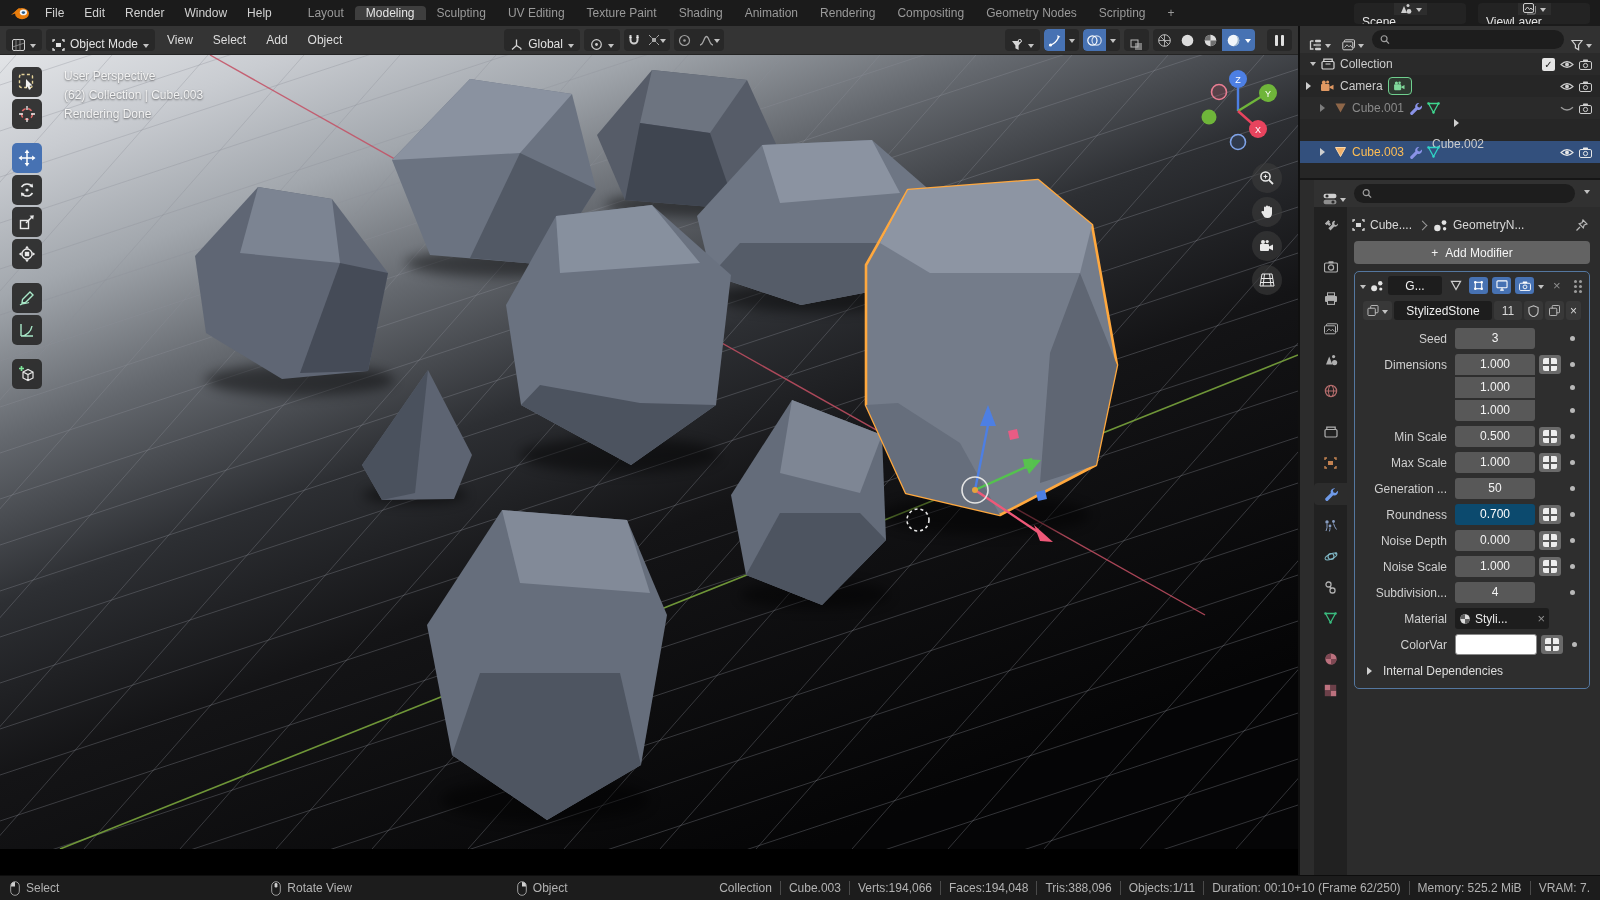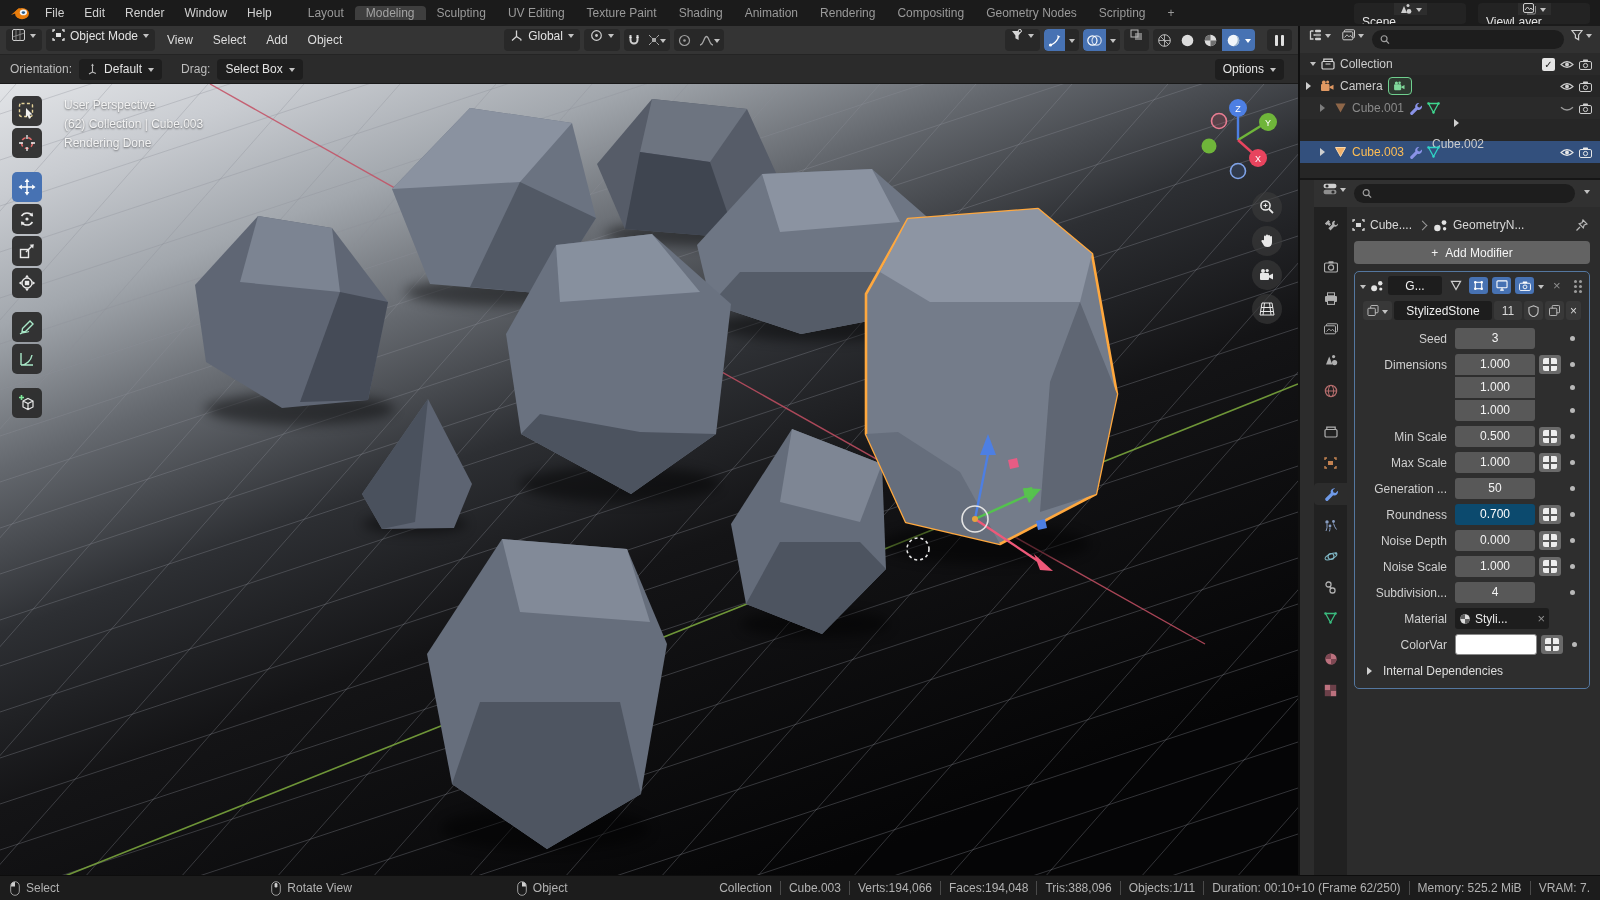--- a/index.html
+++ b/index.html
@@ -4,37 +4,37 @@
 <style>
   html,body{margin:0;padding:0;background:#101010;}
   body{width:1600px;height:900px;overflow:hidden;position:relative;
        font-family:"Liberation Sans","DejaVu Sans",sans-serif;font-size:12px;color:#d8d8d8;}
   svg{display:block;}
   
   #topbar{height:26px;background:#1b1b1b;display:flex;align-items:center;padding:0 6px;gap:2px;position:relative;z-index:5;}
   .appmenu{padding:0 9px;color:#d2d2d2;}
   #wstabs{display:flex;align-items:center;height:26px;margin-left:14px;}
   .wstab{display:flex;align-items:center;padding:0 11px;color:#9a9a9a;white-space:nowrap;}
-  .wstab.active{background:#3e3e3e;color:#a3a3a3;border-radius:4px 4px 0 0;}
+  .wstab.active{background:#3e3e3e;color:#e5e5e5;border-radius:4px 4px 0 0;}
   .spacer{flex:1;}
   .tb-widget{display:flex;align-items:center;height:21px;background:#232323;border-radius:4px;margin-left:10px;overflow:hidden;flex-direction:column;}
   .tb-widget .seg{display:flex;align-items:center;gap:3px;padding:0 5px;height:100%;}
   .tb-widget .seg.ic{background:#2d2d2d;}
   .tb-widget .name{padding:0 8px;min-width:96px;color:#e3e3e3;}
   .tbic{display:flex;align-items:center;justify-content:center;width:18px;height:100%;color:#9a9a9a;}
   .x{color:#8f8f8f;font-size:13px;padding:0 5px;}
   
   .cd{width:0;height:0;border:3.5px solid transparent;border-top:4.5px solid #c2c2c2;margin-top:5px;display:inline-block;}
   .cr{width:0;height:0;border:4px solid transparent;border-left:5.5px solid #cfcfcf;display:inline-block;}
   .crumb-sep{width:6px;height:6px;border-top:1.5px solid #9a9a9a;border-right:1.5px solid #9a9a9a;transform:rotate(45deg);margin:0 2px;}
   
   #main{position:absolute;top:26px;bottom:24px;left:0;right:0;}
   #vp{position:absolute;left:0;top:0;width:1298px;height:100%;background:#000;}
   .vph{height:28px;background:#343434;display:flex;align-items:center;gap:4px;padding:0 6px;white-space:nowrap;overflow:hidden;border-bottom:1px solid #242424;}
-  .hb{background:#282828;border-radius:4px;height:22px;display:flex;align-items:flex-start;gap:5px;padding:0 6px;color:#e2e2e2;}
+  .hb{background:#282828;border-radius:4px;height:22px;display:flex;align-items:flex-end;gap:5px;padding:0 6px;color:#e2e2e2;}
   .hb.plain{background:transparent;}
   .hb.blue{background:#4772b3;}
   .vmenu{padding:0 8px;color:#dcdcdc;}
   .grp{display:flex;align-items:center;background:#282828;border-radius:4px;height:22px;overflow:hidden;}
   .grp>div{display:flex;align-items:center;justify-content:center;height:100%;padding:0 4px;}
   .pausebtn{display:flex;gap:3px;background:#282828;border-radius:4px;height:22px;align-items:center;padding:0 8px;margin-left:8px;}
   .pausebtn i{width:3px;height:11px;background:#e0e0e0;border-radius:1px;display:block;}
   .vptools{height:28px;background:#2b2b2b;display:flex;align-items:center;gap:7px;padding:0 10px;border-bottom:1px solid #1a1a1a;}
   .lbl{color:#bdbdbd;}
   .dd{background:#1e1e1e;border-radius:4px;height:21px;display:flex;align-items:center;gap:6px;padding:0 8px;color:#e4e4e4;}
@@ -309,41 +309,20 @@
             </svg>
           <span class="cd" style="border-top-color:#fff;"></span>
         </div>
       </div>
       <div class="pausebtn">
           <i></i>
           <i></i>
         </div>
     </div>
 
-    <div class="vptools">
-      <span class="lbl">Orientation:</span>
-      <div class="dd">
-        <svg width="11" height="12" viewBox="0 0 11 12">
-            <path d="M5.5 2 V9 M5.5 9 L2 11 M5.5 9 l3.4 1.6" fill="none" stroke="#b8b8b8" stroke-width="1.1"></path>
-            <path d="M5.5 0.5 l1.5 2.2 h-3z" fill="#b8b8b8"></path>
-          </svg>
-        <span>Default</span>
-        <span class="cd"></span>
-      </div>
-      <span class="lbl" style="margin-left:12px;">Drag:</span>
-      <div class="dd">
-        <span>Select Box</span>
-        <span class="cd"></span>
-      </div>
-      <div class="spacer"></div>
-      <div class="dd" style="margin-right:4px;">
-        <span>Options</span>
-        <span class="cd"></span>
-      </div>
-    </div>
 
     <div id="canvas">
       <svg id="scene" width="1298" height="794" viewBox="0 0 1298 794">
         <defs>
           <linearGradient id="sky" x1="0" y1="0" x2="0.62" y2="1">
             <stop offset="0" stop-color="#e2e4e7"></stop>
             <stop offset="0.10" stop-color="#c9ccd1"></stop>
             <stop offset="0.22" stop-color="#a2a7ad"></stop>
             <stop offset="0.35" stop-color="#64686e"></stop>
             <stop offset="0.50" stop-color="#2d2f33"></stop>

